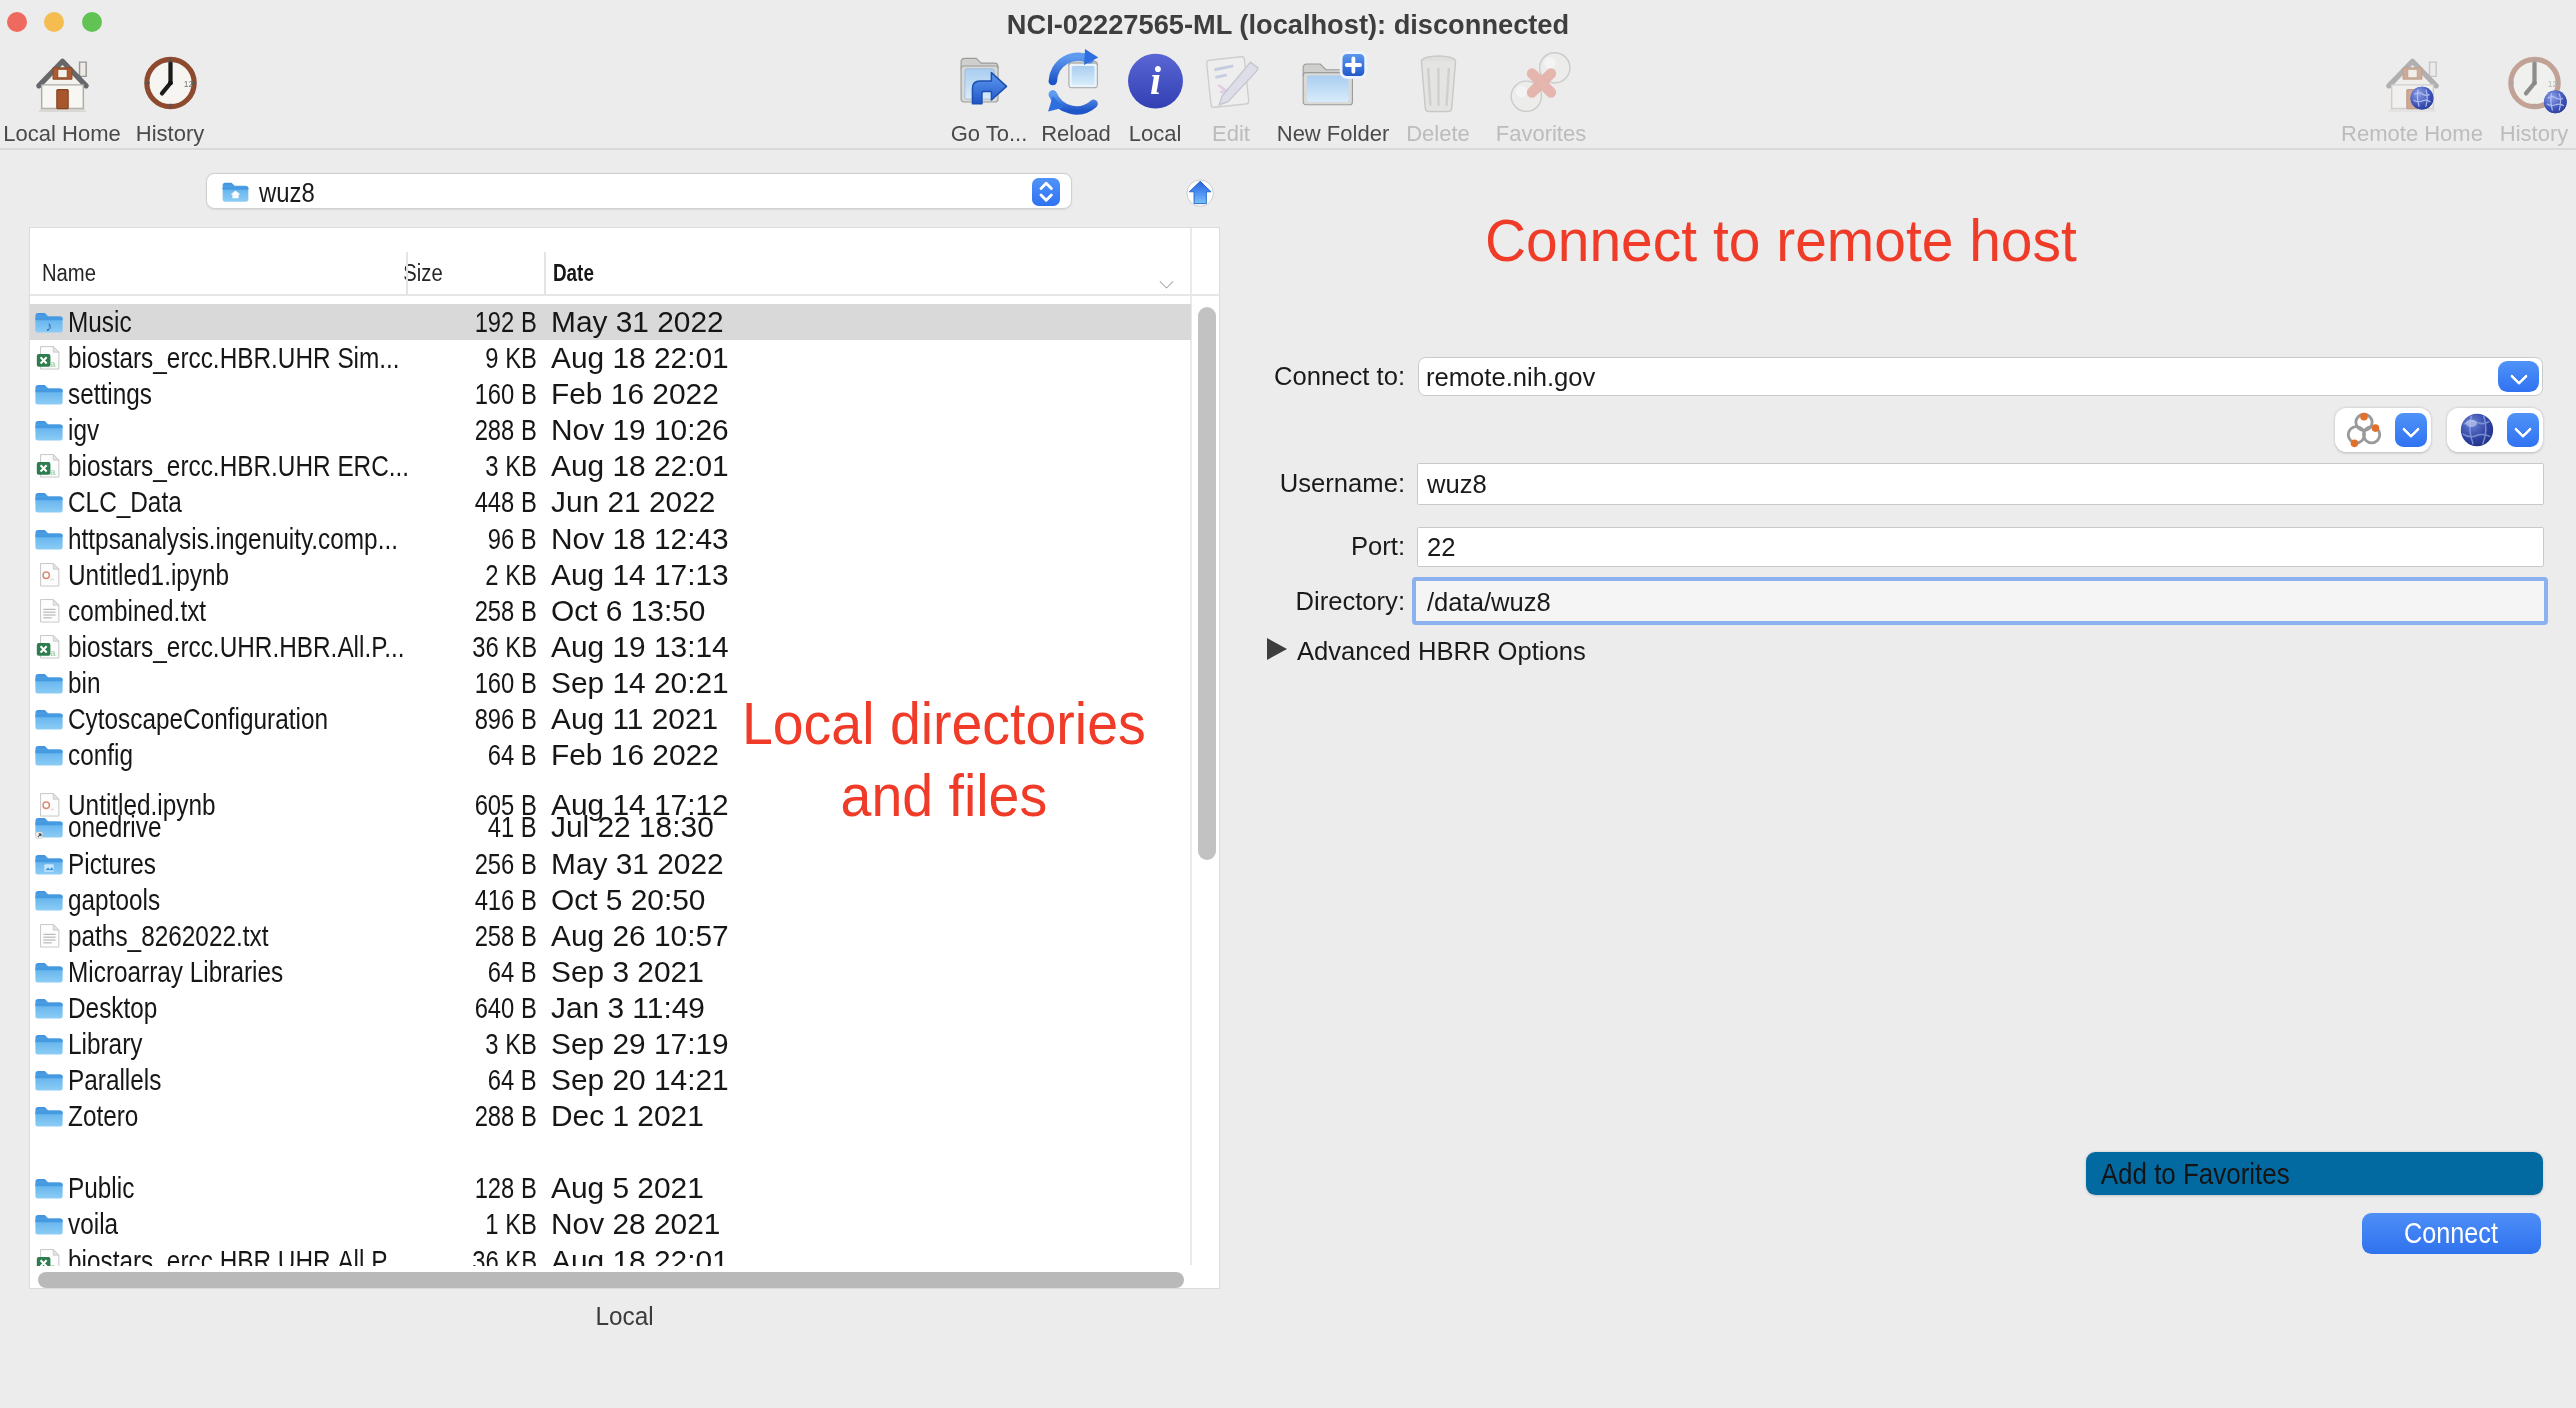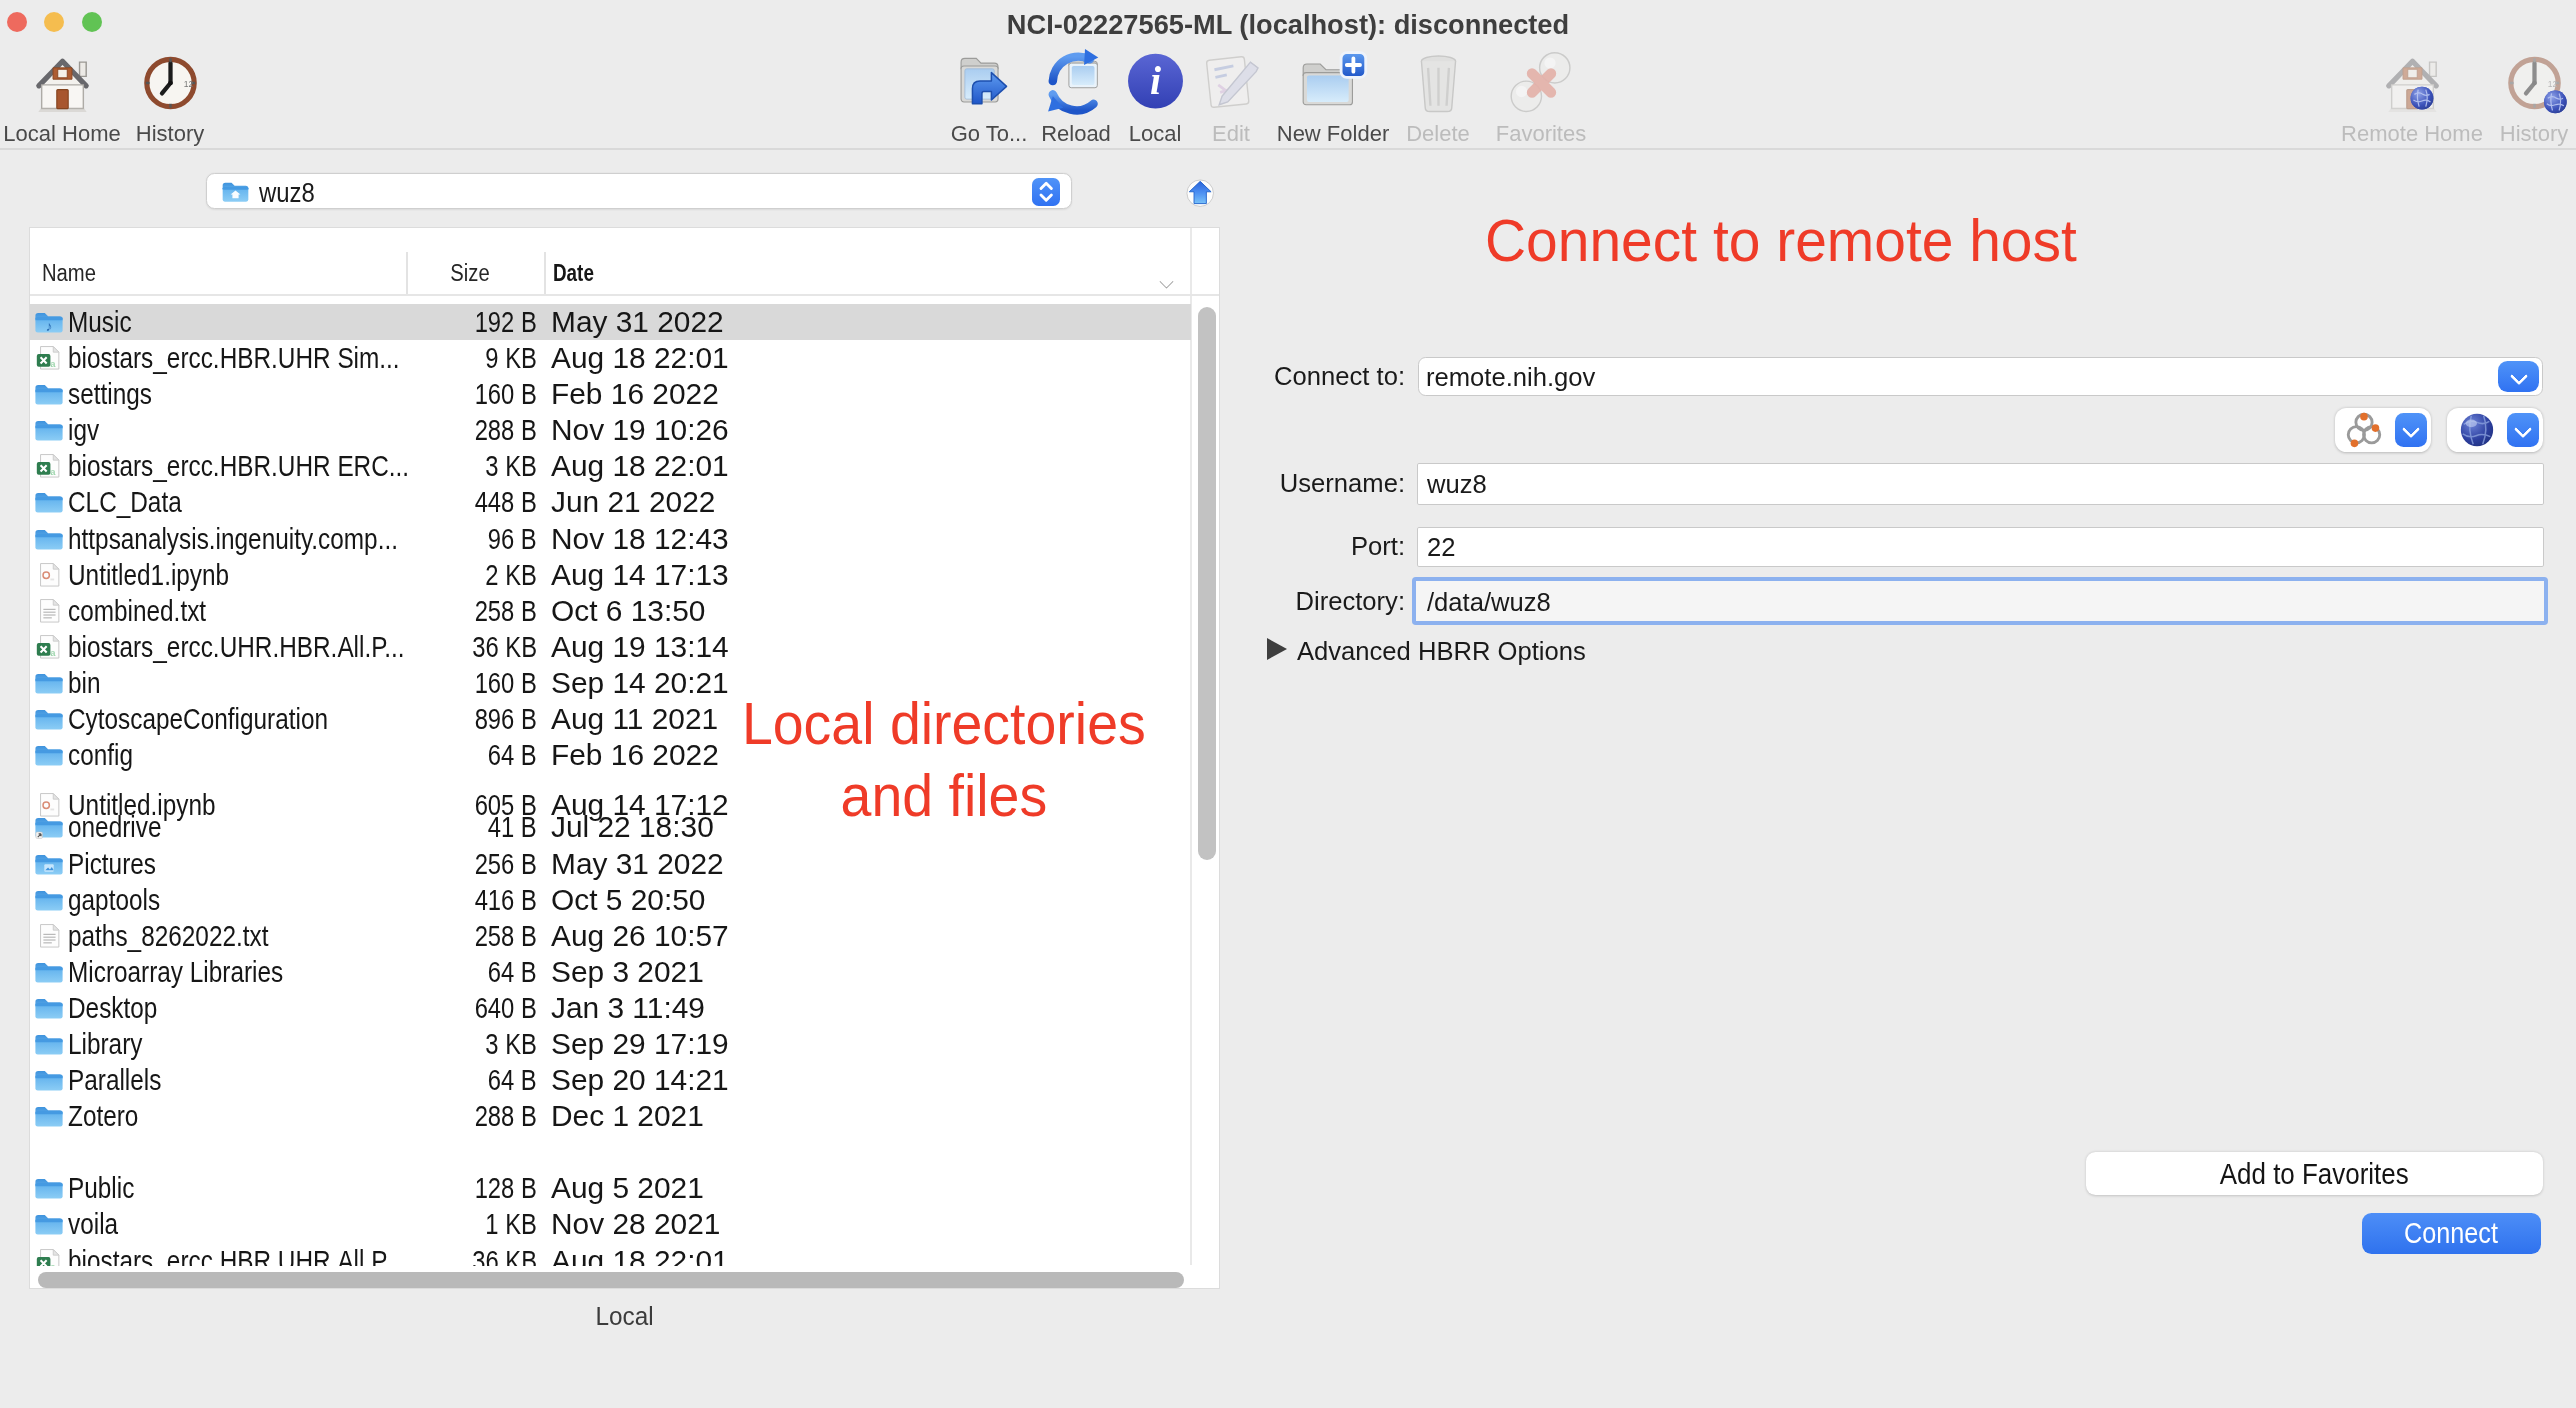--- a/index.html
+++ b/index.html
@@ -274,21 +274,21 @@
         </radialGradient>
 </defs>
     </svg><svg width="28.4" height="28.4" viewBox="0 0 30 30">
 <circle cx="15" cy="15" r="14" fill="#fdfdfd" stroke="#c9c9c9" stroke-width="1"></circle>
 <path d="M15 2.5 L26.5 13.5 h-5 v12.5 h-13 v-12.5 H3.5 Z" fill="url(#gup)" stroke="#2263cc" stroke-width="1" stroke-linejoin="round"></path>
 </svg></div>
 
 <div class="abs" style="left:29px;top:227px;width:1191px;height:1062px;background:#fff;border:0.9px solid #dcdcdc;box-sizing:border-box"></div>
 
 <div class="abs" style="left:42px;top:262px;line-height:23px"><span class="t" style="font-size:23px;color:#262626;transform:scaleX(.88)">Name</span></div>
-<div class="abs" style="left:398px;top:262px;width:139px;text-align:center;line-height:23px"><span class="tr" style="font-size:23px;color:#262626;transform:scaleX(.88)">Size</span></div>
+<div class="abs" style="left:398px;top:262px;width:139px;text-align:left;line-height:23px"><span class="tr" style="font-size:23px;color:#262626;transform:scaleX(.88)">Size</span></div>
 <div class="abs" style="left:553px;top:262px;line-height:23px"><span class="t" style="font-size:23px;color:#161616;font-weight:bold;transform:scaleX(.82)">Date</span></div>
 <div class="abs" style="left:406px;top:252px;width:1.9px;height:43px;background:#e3e3e3"></div>
 <div class="abs" style="left:544px;top:252px;width:1.9px;height:43px;background:#e3e3e3"></div>
 <div class="abs" style="left:1190px;top:228px;width:1.9px;height:1037px;background:#e9e9e9"></div>
 <div class="abs" style="left:30px;top:294px;width:1189px;height:1.9px;background:#e6e6e6"></div>
 <div class="abs" style="left:1158px;top:273px;width:15px;height:15px;border:2.8px solid #8e8e8e;border-top:none;border-left:none;transform:rotate(45deg) scale(.62,.62);border-radius:1.9px;opacity:.85"></div>
 
 <div id="rows" class="abs" style="left:30px;top:304px;width:1161px;height:962px;overflow:hidden;font-size:29px;color:#161616">
 <div class="row sel" style="top:0px">
       <svg class="fi" width="30" height="25.6" viewBox="0 0 32 27">
@@ -551,18 +551,18 @@
 <div class="field" style="left:1417px;top:527px;width:1127px;height:40px;border-width:0.9px;border-radius:1.9px"></div>
 <div class="abs" style="left:1427px;top:535px;line-height:25.6px"><span class="lab">22</span></div>
 
 <div class="abs" style="left:1043px;top:589px;width:362px;text-align:right;line-height:25.6px"><span class="lab">Directory:</span></div>
 <div class="field" style="left:1412px;top:577px;width:1136px;height:48px;border:4.7px solid #8cb1ef;border-radius:3.8px;background:#f5f5f5"></div>
 <div class="abs" style="left:1427px;top:590px;line-height:25.6px"><span class="lab">/data/wuz8</span></div>
 
 <div class="abs" style="left:1267px;top:638px;width:0;height:0;border-left:20px solid #3e3e3e;border-top:11.4px solid transparent;border-bottom:11.4px solid transparent"></div>
 <div class="abs" style="left:1297px;top:639px;line-height:25.6px"><span class="lab">Advanced HBRR Options</span></div>
 
-<div class="abs" style="left:2086px;top:1152px;width:457px;height:43px;background:#ffffff;border-radius:9.5px;box-shadow:0 0.9px 2.8px rgba(0,0,0,.18);text-align:center"><span class="tc" style="font-size:30px;color:#141414;line-height:43px;transform:scaleX(.865)">Add to Favorites</span></div>
+<div class="abs" style="left:2086px;top:1152px;width:457px;height:43px;background:#0369a1;border-radius:9.5px;box-shadow:0 0.9px 2.8px rgba(0,0,0,.18);text-align:left"><span class="tc" style="font-size:30px;color:#141414;line-height:43px;transform:scaleX(.865)">Add to Favorites</span></div>
 <div class="abs" style="left:2362px;top:1213px;width:179px;height:41px;background:linear-gradient(#4d8ef7,#2f72ee);border-radius:9.5px;text-align:center"><span class="tc" style="font-size:29px;color:#fff;line-height:41px">Connect</span></div>
 
 <div class="abs" style="left:663px;top:695px;width:561px;text-align:center;line-height:59px"><span class="tc red" style="transform:scaleX(.94)">Local directories</span></div>
 <div class="abs" style="left:663px;top:767px;width:561px;text-align:center;line-height:59px"><span class="tc red" style="transform:scaleX(.94)">and files</span></div>
 
 
 </body></html>

